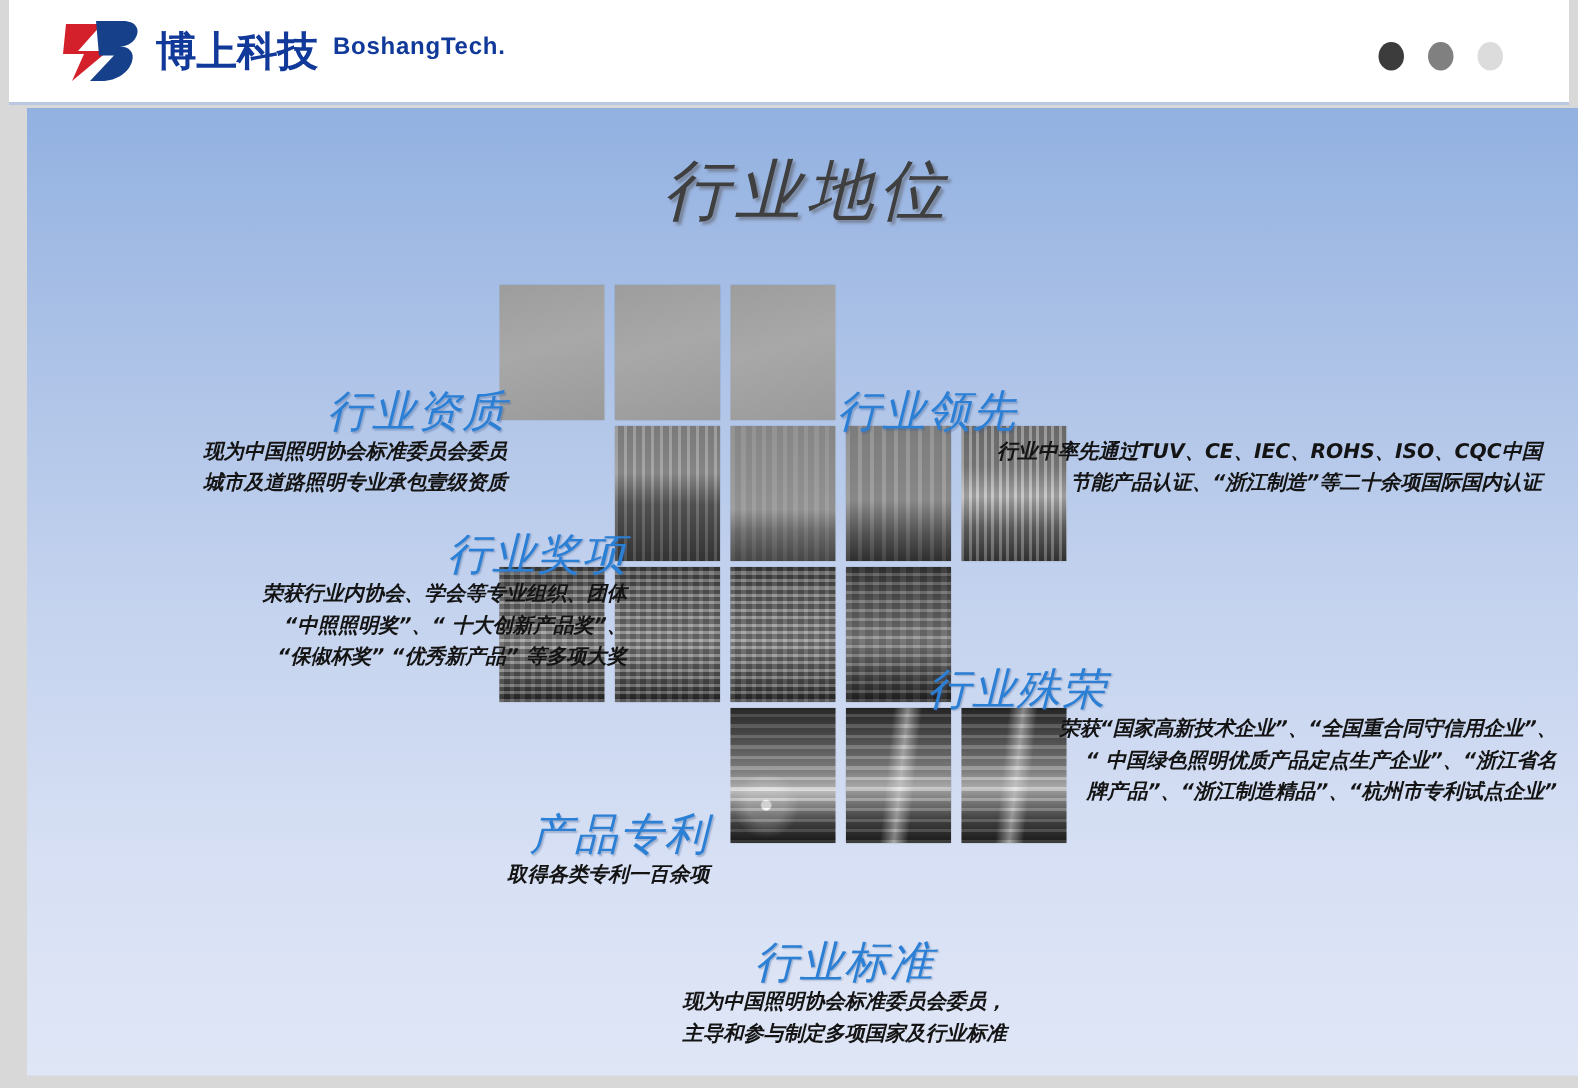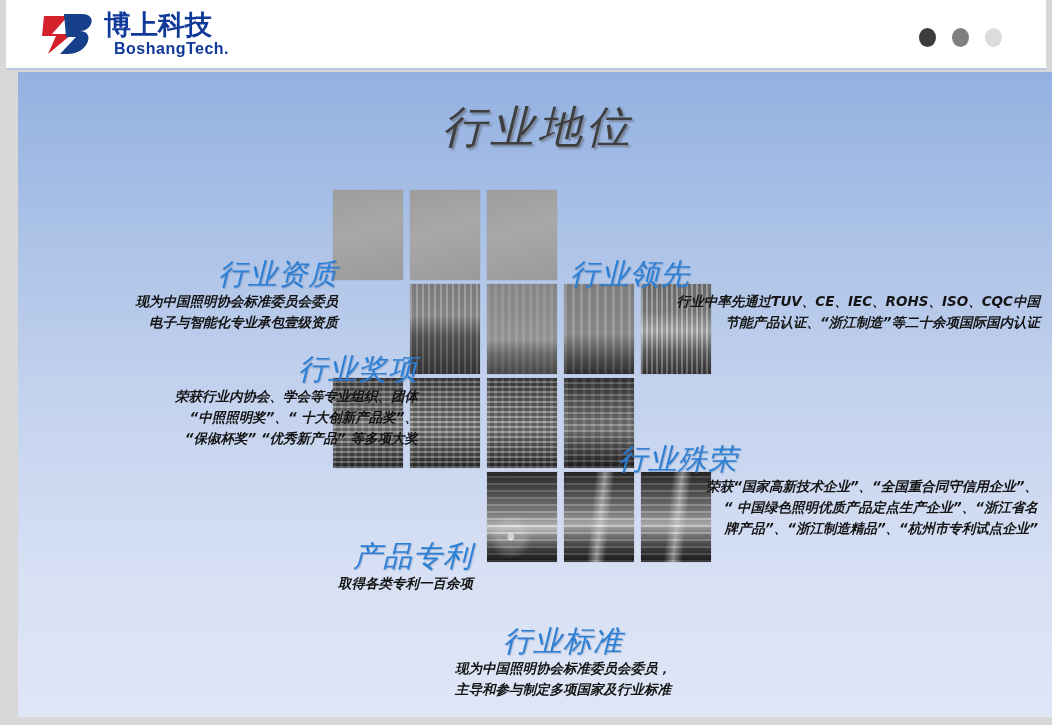--- a/index.html
+++ b/index.html
@@ -46,21 +46,20 @@
   .logo-mark {
     width: 54px;
     height: 48px;
     position: relative;
     flex: 0 0 auto;
   }
   .logo-mark svg { display:block; }
 
   .logo-wordmark {
     display: flex;
-    flex-direction: column;
     justify-content: space-between;
     line-height: 1;
   }
   .logo-cn {
     font-family: "DejaVu Sans", sans-serif;
     font-size: 27px;
     font-weight: bold;
     color: #10399a;
     letter-spacing: 0px;
   }
@@ -142,21 +141,21 @@
     color: #141414;
     line-height: 1.55;
     letter-spacing: 0px;
   }
   .align-right { text-align: right; }
   .align-left  { text-align: left; }
   .align-center{ text-align: center; }
 
   
   #cal-qualification { left: 20px;  top: 186px;  width: 300px; }
-  #cal-leading       { left: 540px; top: 186px;  width: 470px; margin-left: 12px; }
+  #cal-leading       { left: 540px; top: 186px;  width: 470px; }
   #cal-awards        { left: 110px; top: 281px;  width: 290px; }
   #cal-honors        { left: 600px; top: 371px;  width: 420px; }
   #cal-patents       { left: 250px; top: 468px;  width: 205px; }
   #cal-standards     { left: 380px; top: 553px;  width: 330px; }
 
   .nowrap-line { white-space: nowrap; }
 </style>
 </head>
 <body>
 
@@ -202,21 +201,21 @@
         <div class="tile" style="left: 546px; top: 306px; width: 70px; height: 90px; background-image: repeating-linear-gradient(0deg, rgba(255, 255, 255, 0.14) 0px, rgba(255, 255, 255, 0.14) 2px, rgba(0, 0, 0, 0.18) 2px, rgba(0, 0, 0, 0.18) 6px), repeating-linear-gradient(90deg, rgba(255, 255, 255, 0.07) 0px, rgba(255, 255, 255, 0.07) 4px, rgba(0, 0, 0, 0.09) 4px, rgba(0, 0, 0, 0.09) 9px), linear-gradient(rgb(61, 61, 61) 0%, rgb(106, 106, 106) 28%, rgb(140, 140, 140) 55%, rgb(77, 77, 77) 82%, rgb(36, 36, 36) 100%);"></div>
         <div class="tile" style="left: 469px; top: 400px; width: 70px; height: 90px; background-image: repeating-linear-gradient(0deg, rgba(255, 255, 255, 0.1) 0px, rgba(255, 255, 255, 0.1) 2px, rgba(0, 0, 0, 0.16) 2px, rgba(0, 0, 0, 0.16) 7px), radial-gradient(circle at 34% 72%, rgba(255, 255, 255, 0.95) 0px, rgba(255, 255, 255, 0.95) 3px, rgba(255, 255, 255, 0.25) 4px, rgba(255, 255, 255, 0.25) 12px, rgba(255, 255, 255, 0) 22px), linear-gradient(rgb(47, 47, 47) 0%, rgb(95, 95, 95) 25%, rgb(154, 154, 154) 48%, rgb(220, 220, 220) 62%, rgb(74, 74, 74) 85%, rgb(28, 28, 28) 100%);"></div>
         <div class="tile" style="left: 546px; top: 400px; width: 70px; height: 90px; background-image: repeating-linear-gradient(0deg, rgba(255, 255, 255, 0.12) 0px, rgba(255, 255, 255, 0.12) 2px, rgba(0, 0, 0, 0.16) 2px, rgba(0, 0, 0, 0.16) 7px), linear-gradient(96deg, rgba(255, 255, 255, 0) 40%, rgba(255, 255, 255, 0.55) 52%, rgba(255, 255, 255, 0) 64%), linear-gradient(rgb(43, 43, 43) 0%, rgb(90, 90, 90) 22%, rgb(143, 143, 143) 45%, rgb(198, 198, 198) 58%, rgb(78, 78, 78) 82%, rgb(31, 31, 31) 100%);"></div>
         <div class="tile" style="left: 623px; top: 400px; width: 70px; height: 90px; background-image: repeating-linear-gradient(0deg, rgba(255, 255, 255, 0.12) 0px, rgba(255, 255, 255, 0.12) 2px, rgba(0, 0, 0, 0.16) 2px, rgba(0, 0, 0, 0.16) 7px), linear-gradient(96deg, rgba(255, 255, 255, 0) 40%, rgba(255, 255, 255, 0.55) 52%, rgba(255, 255, 255, 0) 64%), linear-gradient(rgb(43, 43, 43) 0%, rgb(90, 90, 90) 22%, rgb(143, 143, 143) 45%, rgb(198, 198, 198) 58%, rgb(78, 78, 78) 82%, rgb(31, 31, 31) 100%);"></div>
       </div>
 
     <div class="callout align-right" id="cal-qualification">
       <div class="c-head">行业资质</div>
       <div class="c-body">
         <div class="nowrap-line">现为中国照明协会标准委员会委员</div>
-        <div class="nowrap-line">电子与智能化专业承包壹级资质</div>
+        <div class="nowrap-line">城市及道路照明专业承包壹级资质</div>
       </div>
     </div>
 
     <div class="callout align-right" id="cal-leading">
       <div class="c-head align-left">行业领先</div>
       <div class="c-body">
         <div class="nowrap-line">行业中率先通过TUV、CE、IEC、ROHS、ISO、CQC中国</div>
         <div class="nowrap-line">节能产品认证、“浙江制造”等二十余项国际国内认证</div>
       </div>
     </div>

